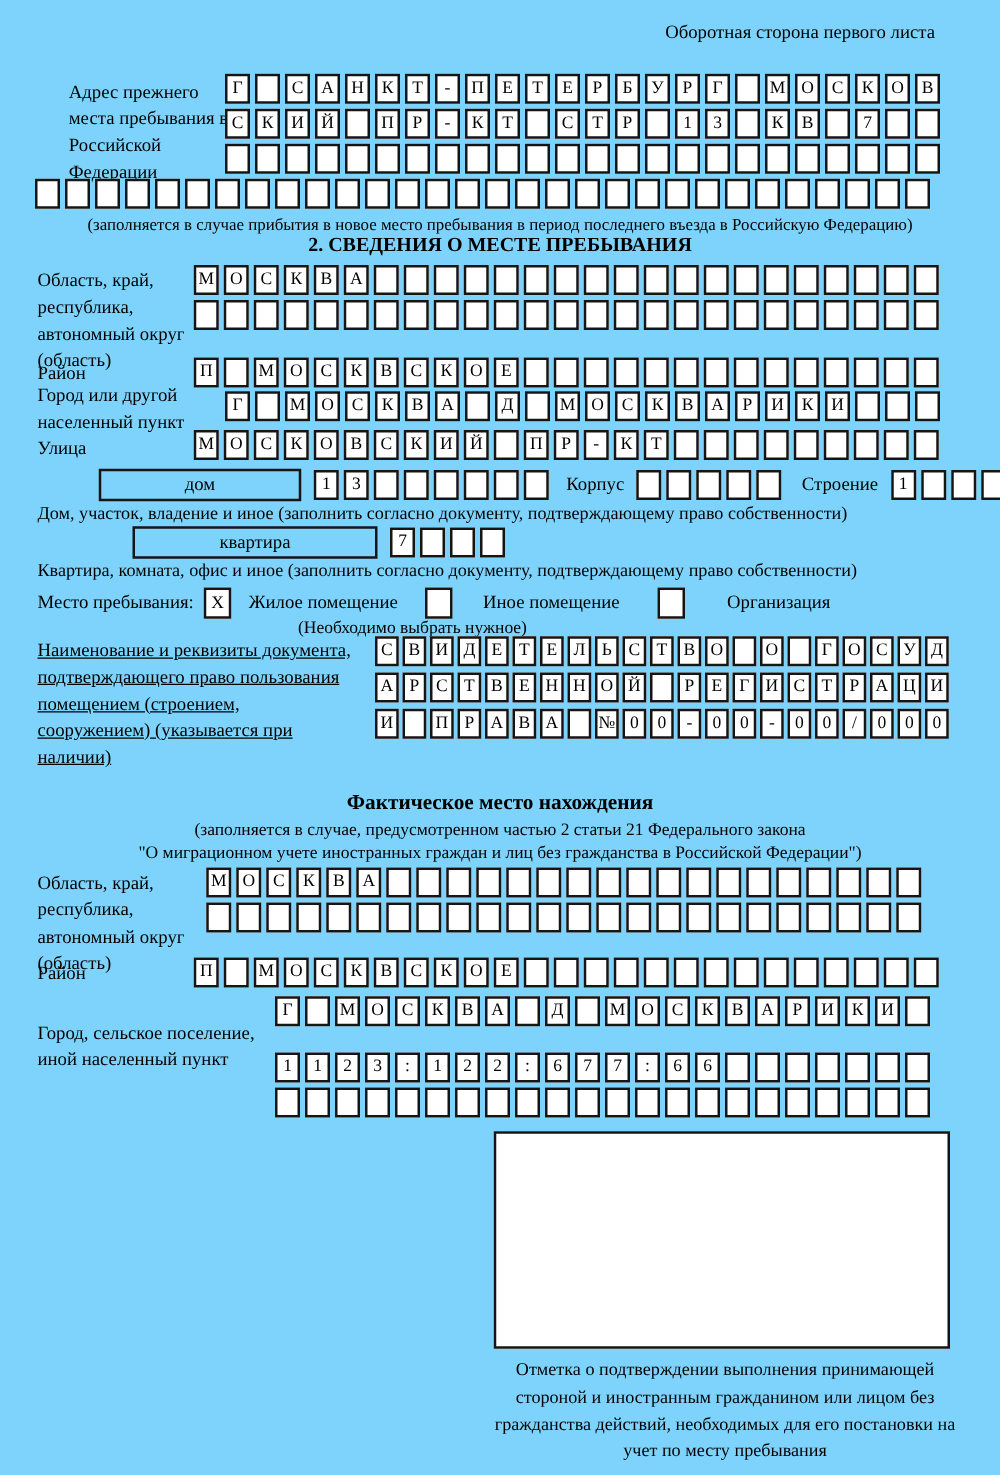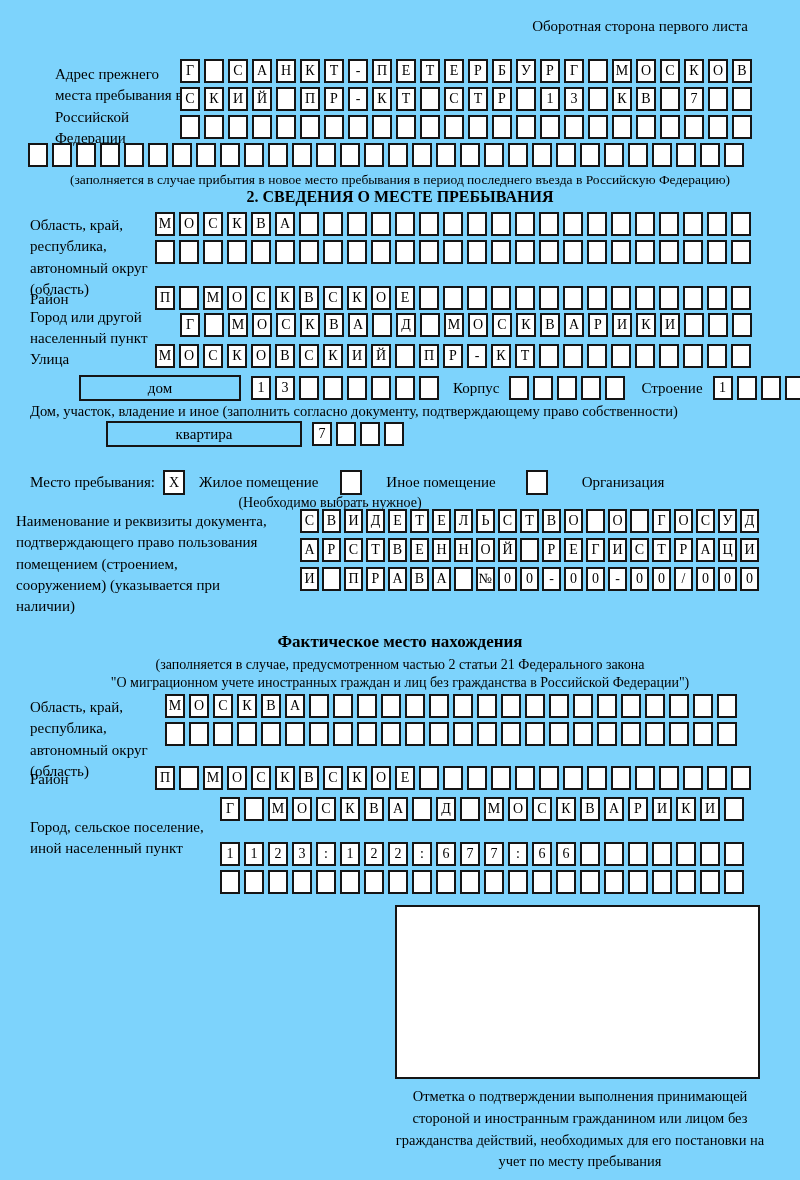--- a/index.html
+++ b/index.html
@@ -332,33 +332,34 @@
 
   <div class="hrow" style="left:33px; top:421px;padding-left:27px;">
     <span class="namedbox" style="width:196px; margin-right:10px;">квартира</span>
     <span class="cellrow" style="position:static;">
         <span class="cell">7</span>
         <span class="cell"></span>
         <span class="cell"></span>
         <span class="cell"></span>
       </span>
   </div>
+  <div class="note" style="left:30px; top:449px; font-size:14.5px;">Квартира, комната, офис и иное (заполнить согласно документу, подтверждающему право собственности)</div>
 
   <div class="stayrow" style="left:30px; top:470px;">
     <span class="txt">Место пребывания:</span>
     <span class="cell" style="width:22px; height:25px; margin:0 14px 0 8px;">X</span>
     <span class="txt">Жилое помещение</span>
     <span class="cell" style="width:22px; height:25px; margin:0 24px 0 22px;"></span>
     <span class="txt">Иное помещение</span>
     <span class="cell" style="width:22px; height:25px; margin:0 34px 0 30px;"></span>
     <span class="txt">Организация</span>
   </div>
   <div class="note" style="left:160px; top:495px; width:340px; text-align:center; font-size:14px;">(Необходимо выбрать нужное)</div>
 
-  <div class="lbl" style="left:16px; top:511px; width:252px;">Наименование и реквизиты документа, подтверждающего право пользования помещением (строением, сооружением) (указывается при наличии)</div>
+  <div class="lbl" style="left:30px; top:511px; width:252px;text-decoration:underline;">Наименование и реквизиты документа, подтверждающего право пользования помещением (строением, сооружением) (указывается при наличии)</div>
   <div class="cellrow sm" style="left:300px; top:509px;">
       <span class="cell">С</span>
       <span class="cell">В</span>
       <span class="cell">И</span>
       <span class="cell">Д</span>
       <span class="cell">Е</span>
       <span class="cell">Т</span>
       <span class="cell">Е</span>
       <span class="cell">Л</span>
       <span class="cell">Ь</span>

